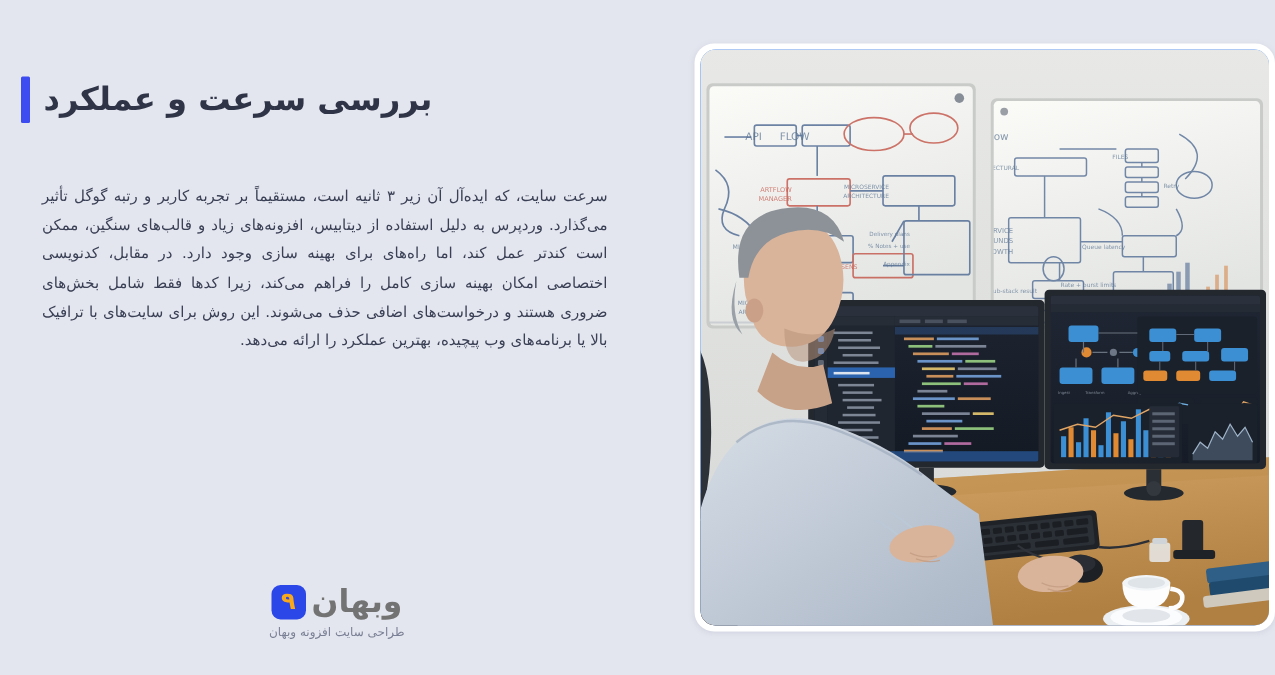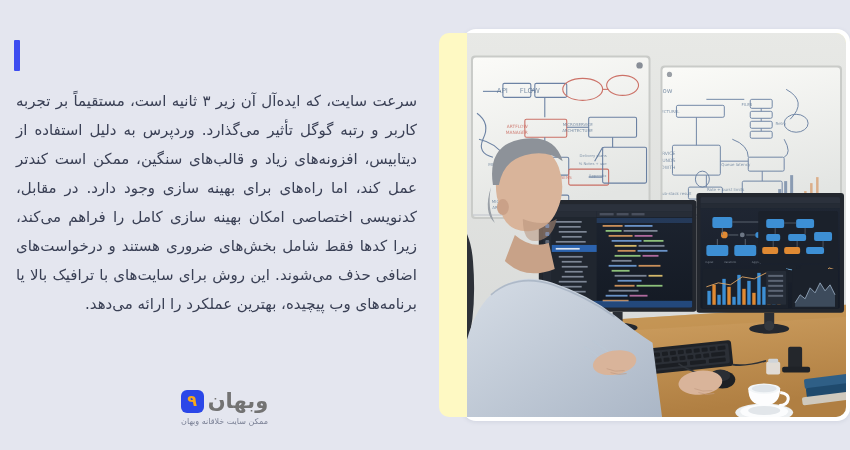--- a/index.html
+++ b/index.html
@@ -37,26 +37,26 @@
     background:#3d4cf0;flex:none;
   }
   .page-title{
     font-size:21.5px;
     font-weight:bold;
     color:#2f3447;
     letter-spacing:-0.2px;
     white-space:nowrap;
   }
   .body-text{
-    font-size:15px;
+    font-size:10px;
     line-height:1.93;
     color:#3a4055;
     text-align:justify;
     text-justify:inter-word;
-    margin:0;
+    margin:12px;
     padding-left:6px;
     padding-right:4px;
   }
 
   .logo-wrap{
     margin-top:auto;
     display:flex;flex-direction:column;align-items:center;
     padding-left:18px;padding-bottom:14px;
   }
   .logo-row{
@@ -93,46 +93,46 @@
     background:#fff;
     padding:4px;
     box-sizing:border-box;
     box-shadow:0 1px 4px rgba(80,90,120,.13);
   }
   .photo{
     width:100%;height:100%;
     border-radius:10px;
     overflow:hidden;
     position:relative;
-    background:#fef9c3;
-    padding-left:28px;
+    background:#3b82f6;
   }
   .photo svg{display:block;width:100%;height:100%;}
 </style>
 </head>
 <body>
 
 <div class="card">
 
   <div class="text-col">
 
     <div class="title-row">
       <div class="accent-bar"></div>
+      <h1 class="page-title">بررسی سرعت و عملکرد</h1>
     </div>
 
     <p class="body-text">سرعت سایت، که ایده‌آل آن زیر ۳ ثانیه است، مستقیماً بر تجربه کاربر و رتبه گوگل تأثیر می‌گذارد. وردپرس به دلیل استفاده از دیتابیس، افزونه‌های زیاد و قالب‌های سنگین، ممکن است کندتر عمل کند، اما راه‌های برای بهینه سازی وجود دارد. در مقابل، کدنویسی اختصاصی امکان بهینه سازی کامل را فراهم می‌کند، زیرا کدها فقط شامل بخش‌های ضروری هستند و درخواست‌های اضافی حذف می‌شوند. این روش برای سایت‌های با ترافیک بالا یا برنامه‌های وب پیچیده، بهترین عملکرد را ارائه می‌دهد.</p>
 
     <div class="logo-wrap">
       <div class="logo-row">
         <span class="logo-mark">
           <span class="logo-glyph">۹</span>
         </span>
         <span class="logo-word">وبهان</span>
       </div>
-      <div class="logo-tag">ممکن سایت خلاقانه وبهان</div>
+      <div class="logo-tag">طراحی سایت افزونه وبهان</div>
     </div>
 
   </div>
 
   <div class="photo-col">
     <div class="photo-frame">
       <div class="photo">
         <svg viewBox="0 0 380 392" preserveAspectRatio="xMidYMid slice" aria-hidden="true">
           <defs>
             <linearGradient id="wallg" x1="0" y1="0" x2="0" y2="1">

